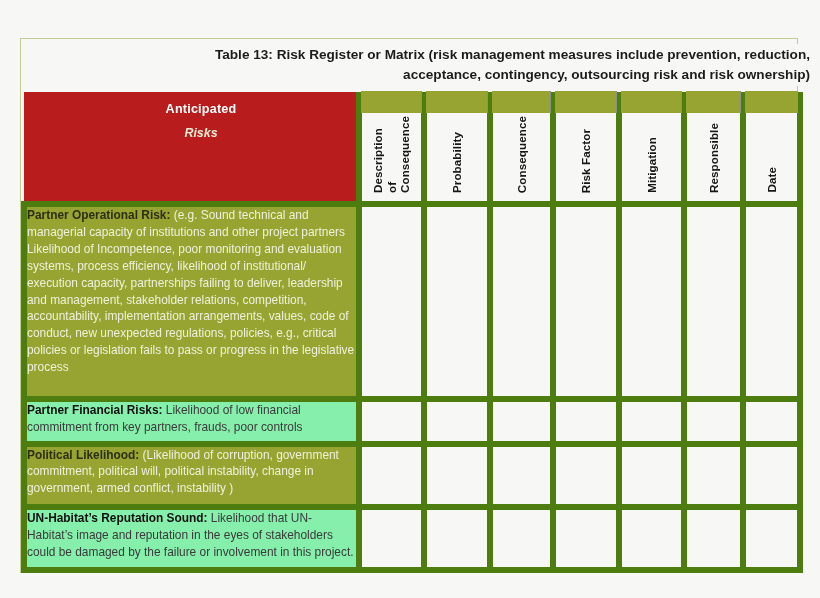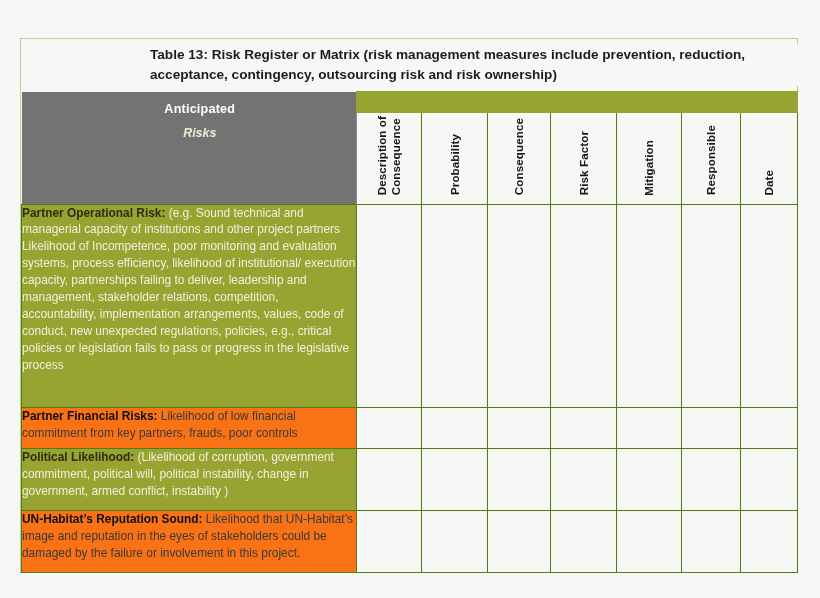--- a/index.html
+++ b/index.html
@@ -43,20 +43,21 @@
     align-items: center;
     justify-content: flex-end;
     pointer-events: none;
   }
   .title-text {
     background: #f7f7f5;
     color: #1c1c1c;
     font-size: 13.6px;
     font-weight: bold;
     line-height: 1.45;
+    text-align: right;
     padding: 1px 6px 1px 10px;
     margin-right: 4px;
     position: relative;
     left: 22px;
     max-width: 660px;
   }
 
   
   .grid {
     position: absolute;
@@ -70,28 +71,28 @@
   table.matrix {
     border-collapse: collapse;
     table-layout: fixed;
     width: 776px;
     height: 481px;
   }
 
   table.matrix td, table.matrix th {
     padding: 0;
     margin: 0;
-    border: 1px solid #4d7c0f;
+    border: 6px solid #4d7c0f;
     box-sizing: border-box;
     vertical-align: top;
   }
 
   
   .hdr-anticipated {
-    background: #737373;
+    background: #b91c1c;
     border: none !important;
     border-right: 1px solid #8d8d8d !important;
     position: relative;
     vertical-align: middle;
   }
   .hdr-anticipated .anticipated-wrap {
     padding-left: 22px;
     padding-top: 10px;
   }
   .anticipated-label {
@@ -155,21 +156,21 @@
   }
   .risk-cell .lbl { font-weight: bold; }
 
   tr.row-green .risk-cell {
     background: #97a431;
     color: #eef1dc;
   }
   tr.row-green .risk-cell .lbl { color: #2d2f12; }
 
   tr.row-white .risk-cell {
-    background: #f97316;
+    background: #86efac;
     color: #3a3a3a;
   }
   tr.row-white .risk-cell .lbl { color: #101010; }
 
   td.blank {
     background: #f7f7f5;
   }
 </style>
 </head>
 <body>

